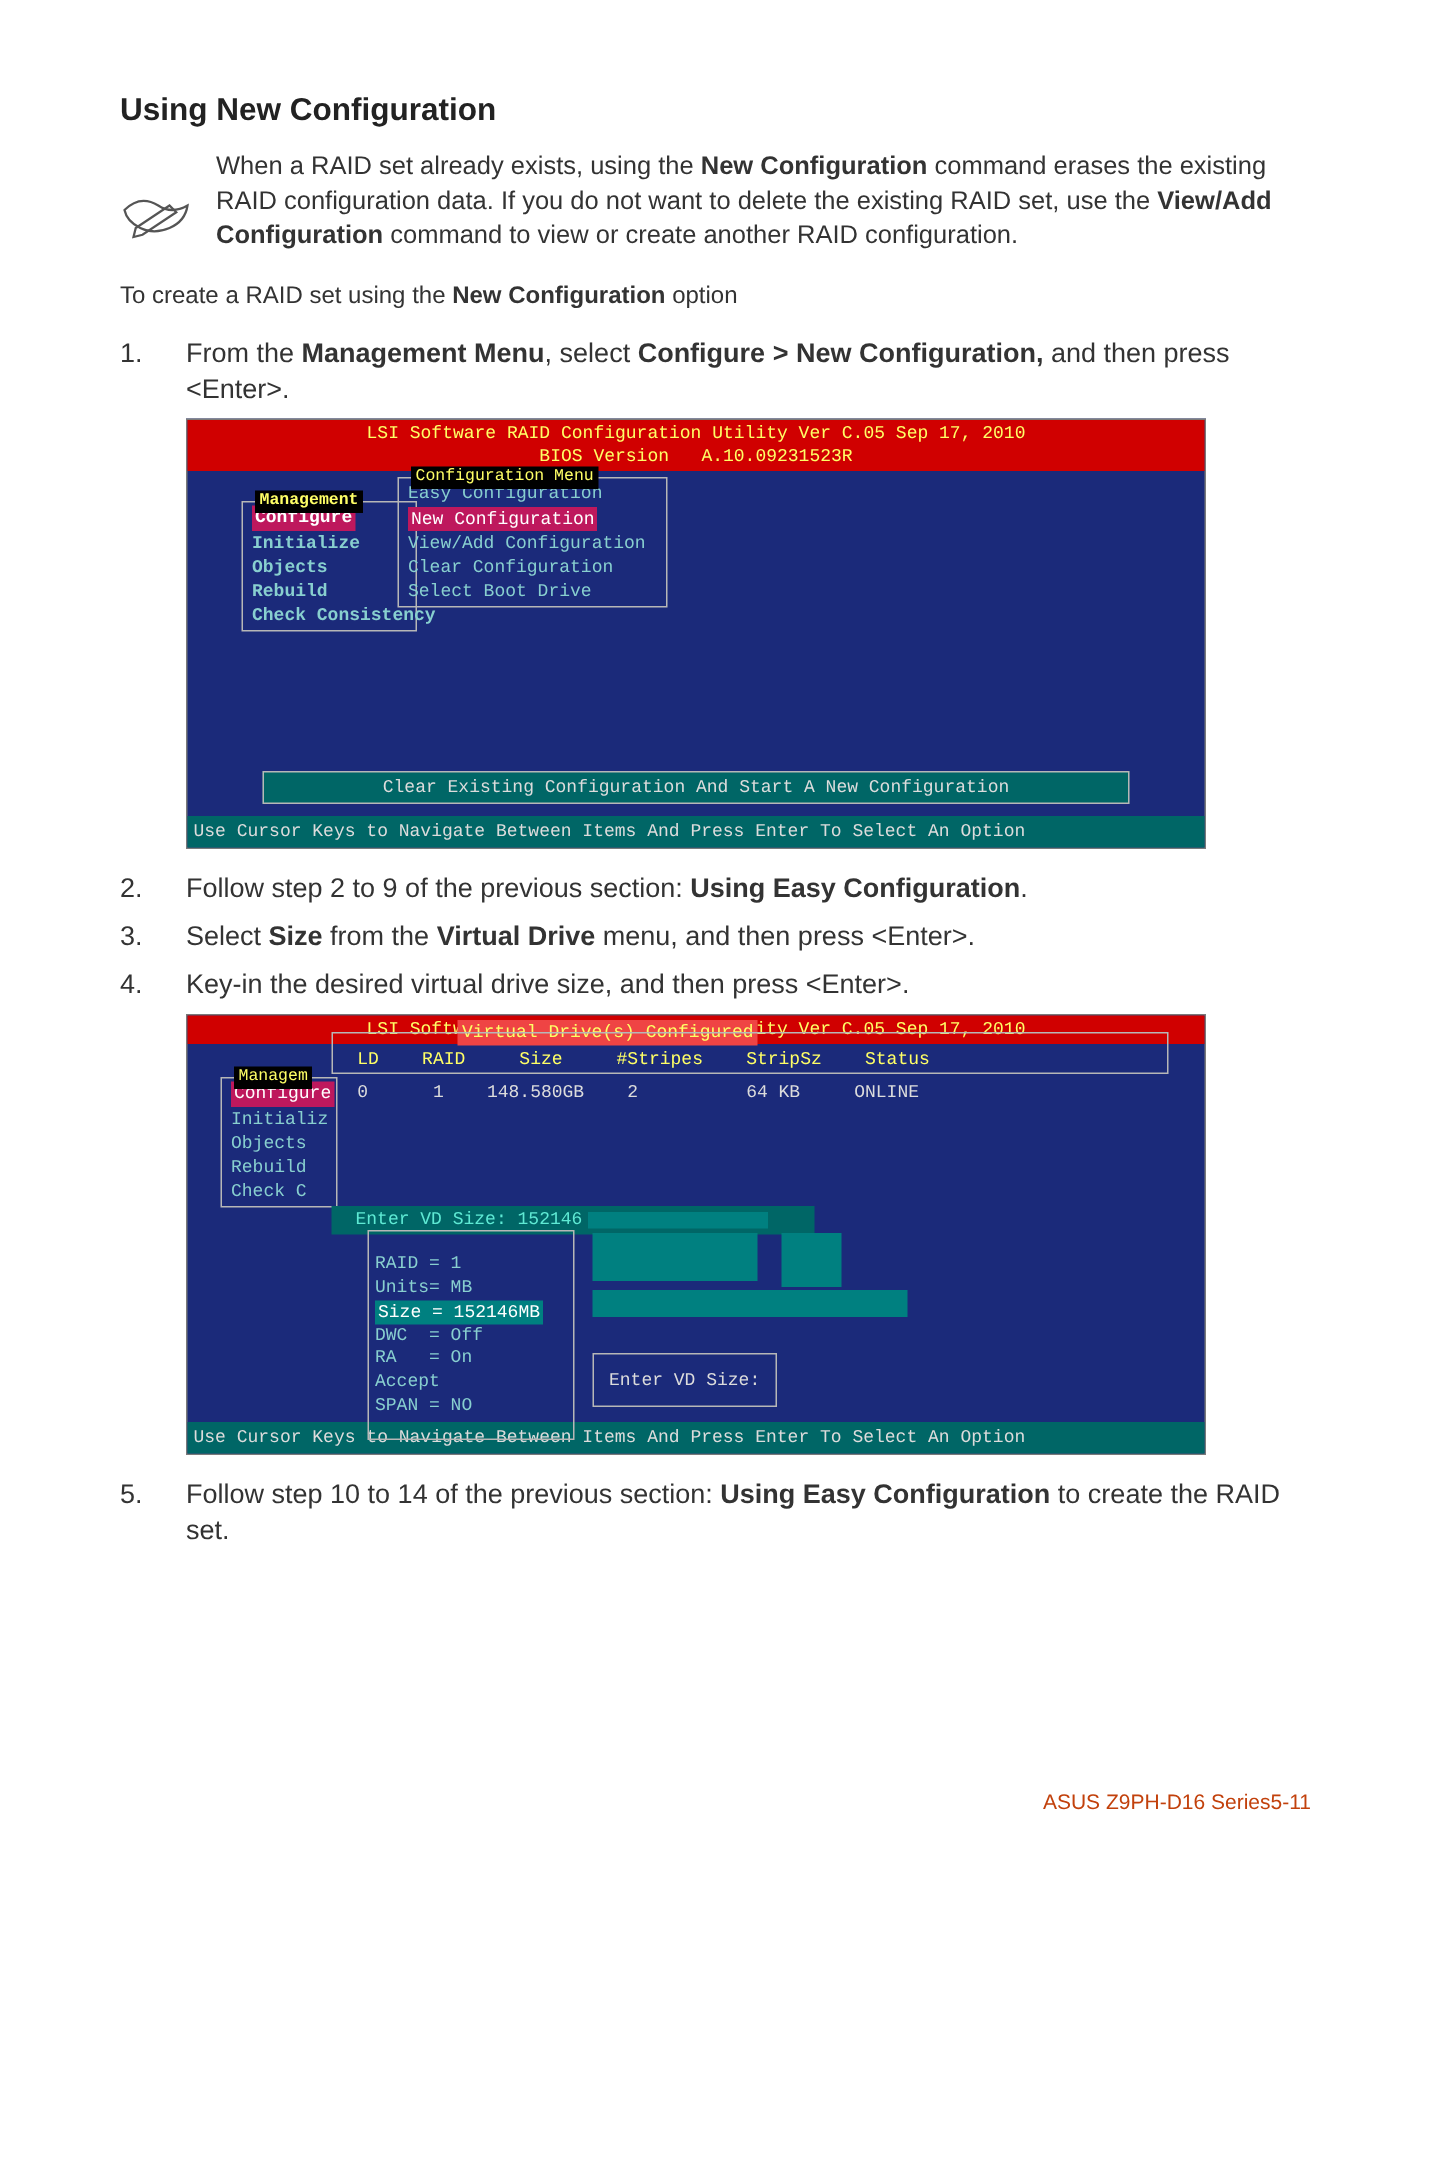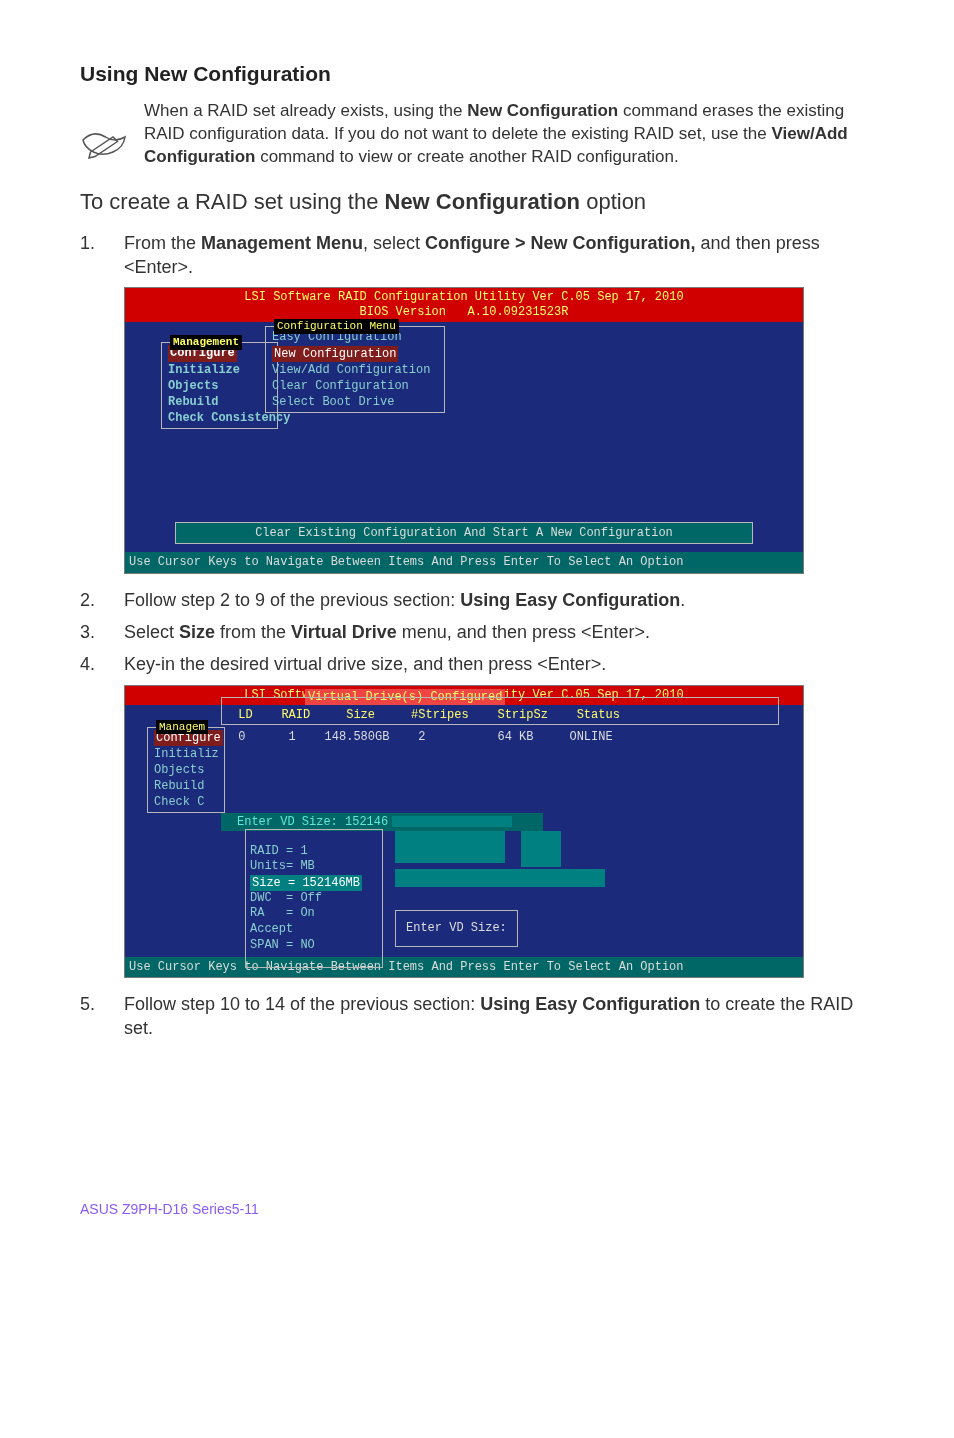--- a/index.html
+++ b/index.html
@@ -27,21 +27,21 @@
   .note-icon {
     width: 56px;
     flex-shrink: 0;
     padding-top: 4px;
   }
   .note-icon svg { width: 48px; height: 34px; }
   .note-text {
     font-size: 17px;
     padding-left: 8px;
   }
-  .intro-text { margin-bottom: 14px; font-size: 22px; }
+  .intro-text { margin-bottom: 14px; font-size: 16px; }
   ol.steps { list-style: none; padding: 0; margin: 0; }
   ol.steps > li {
     display: flex;
     margin-bottom: 8px;
     font-size: 18px;
   }
   ol.steps > li .num {
     width: 44px;
     flex-shrink: 0;
   }
@@ -91,21 +91,21 @@
     color: #ffff66;
     padding: 0 3px;
     font-size: 11px;
   }
   .panel .item, .panel .item-hl {
     white-space: pre;
     color: #88cfcf;
     line-height: 1.35;
   }
   .panel .item-hl {
-    background: #7f1d1d;
+    background: #be185d;
     color: #fff;
     padding: 0 2px;
     display: inline-block;
   }
   .hintbox {
     position: absolute;
     border: 1px solid #b7b7b7;
     color: #dcdcdc;
     padding: 2px 6px;
     background: #006666;
@@ -181,23 +181,23 @@
     border: 1px solid #b7b7b7;
     background:#1b2a7a;
     color:#dcdcdc;
     padding: 9px 10px;
     left: 270px; bottom: 10px;
   }
 
   .footer {
     margin-top: 160px;
     display: flex;
-    justify-content: flex-start;
+    justify-content: flex-end;
     font-size: 14px;
-    color: #8b5cf6;
+    color: #c2410c;
     border-top: 0;
   }
 </style>
 </head>
 <body>
 
 <h2 class="section-title">Using New Configuration</h2>
 
 <div class="note-block">
   <div class="note-icon">

